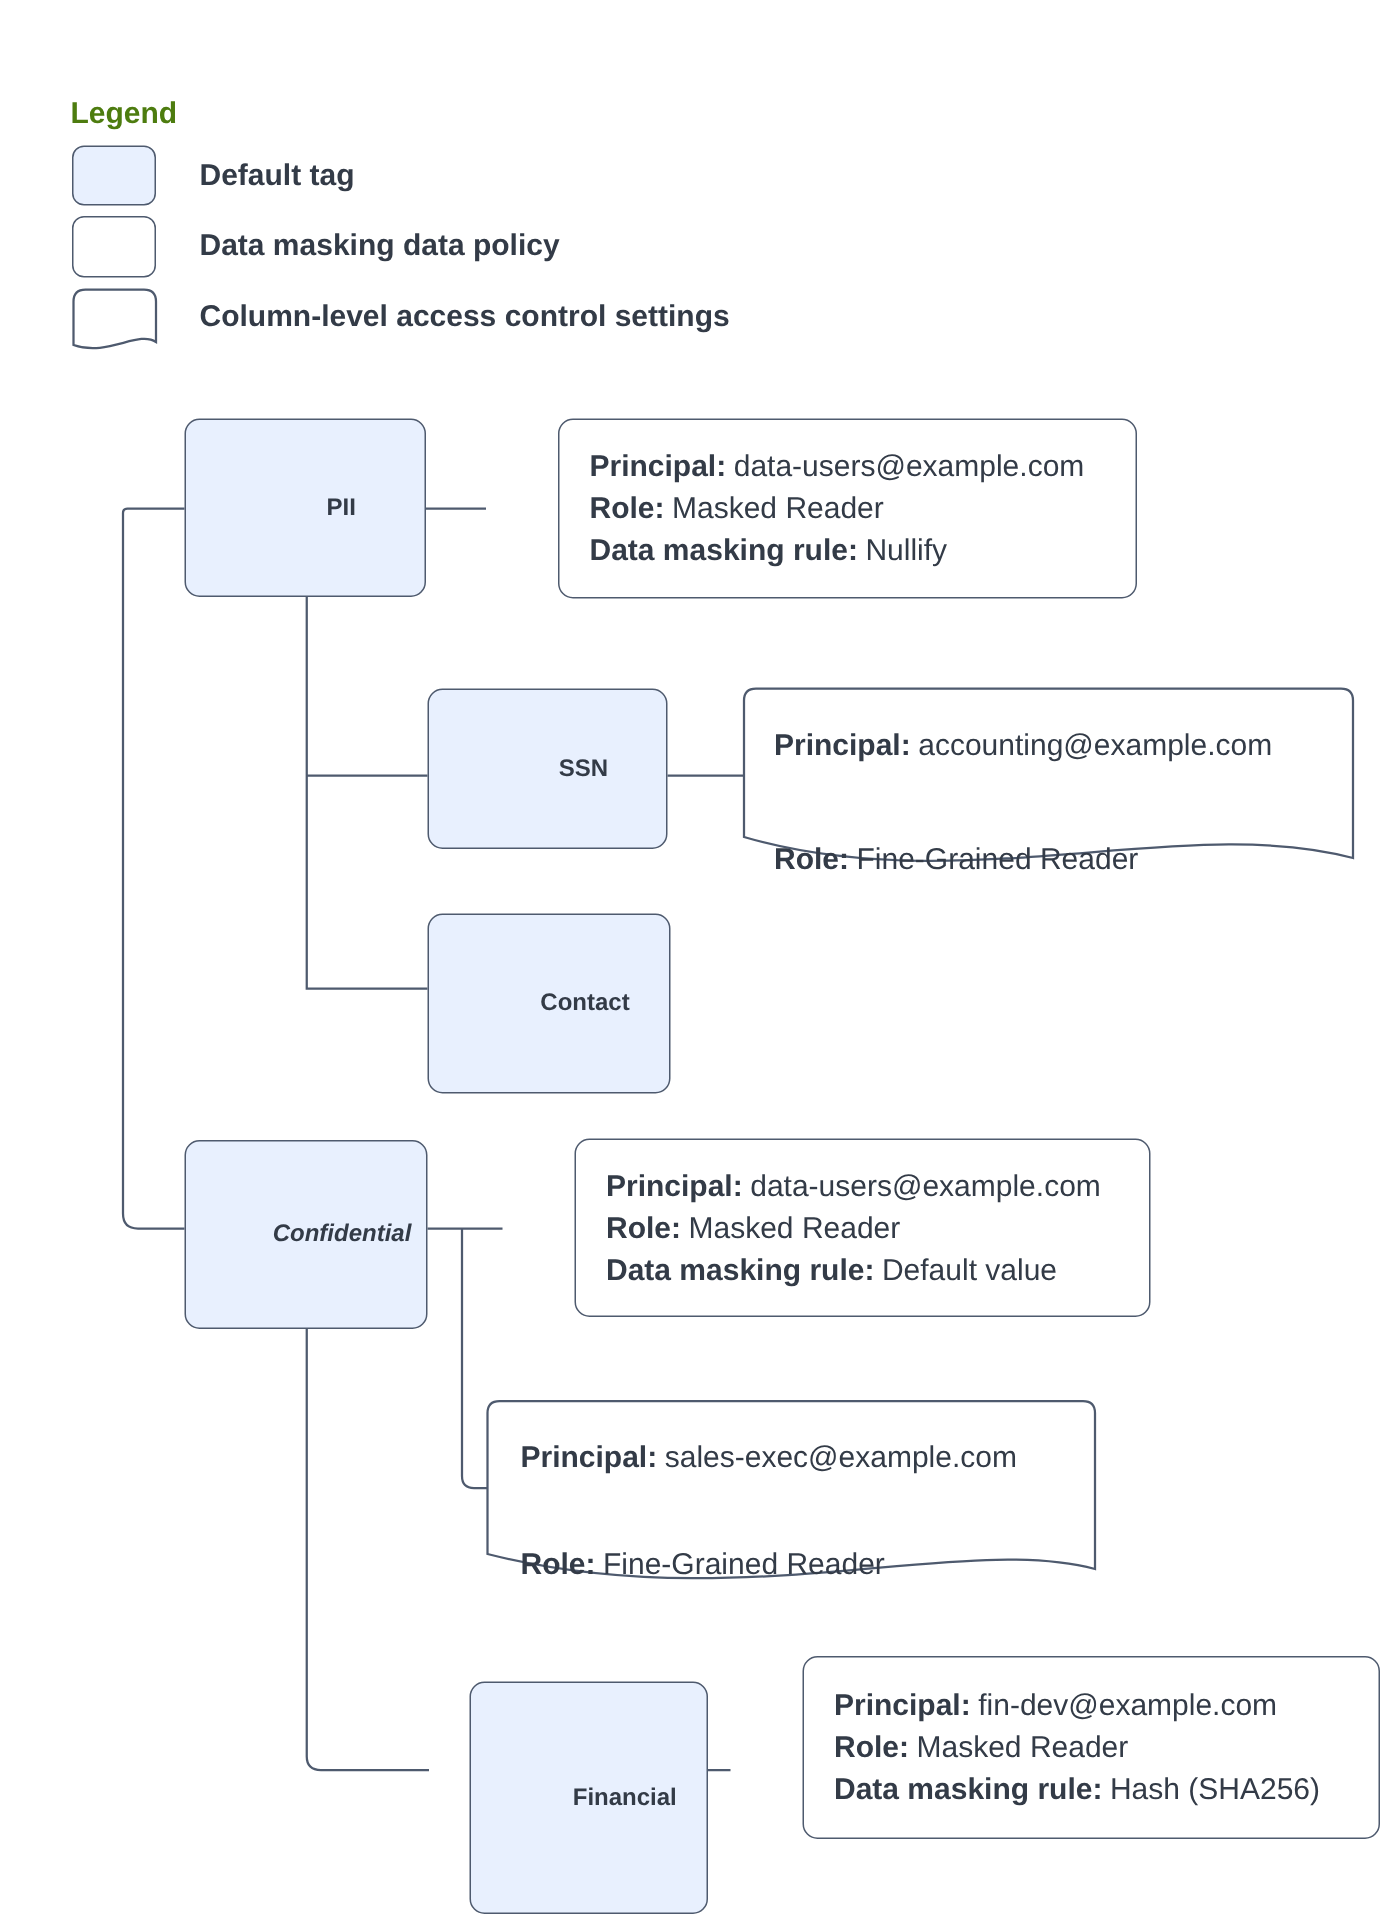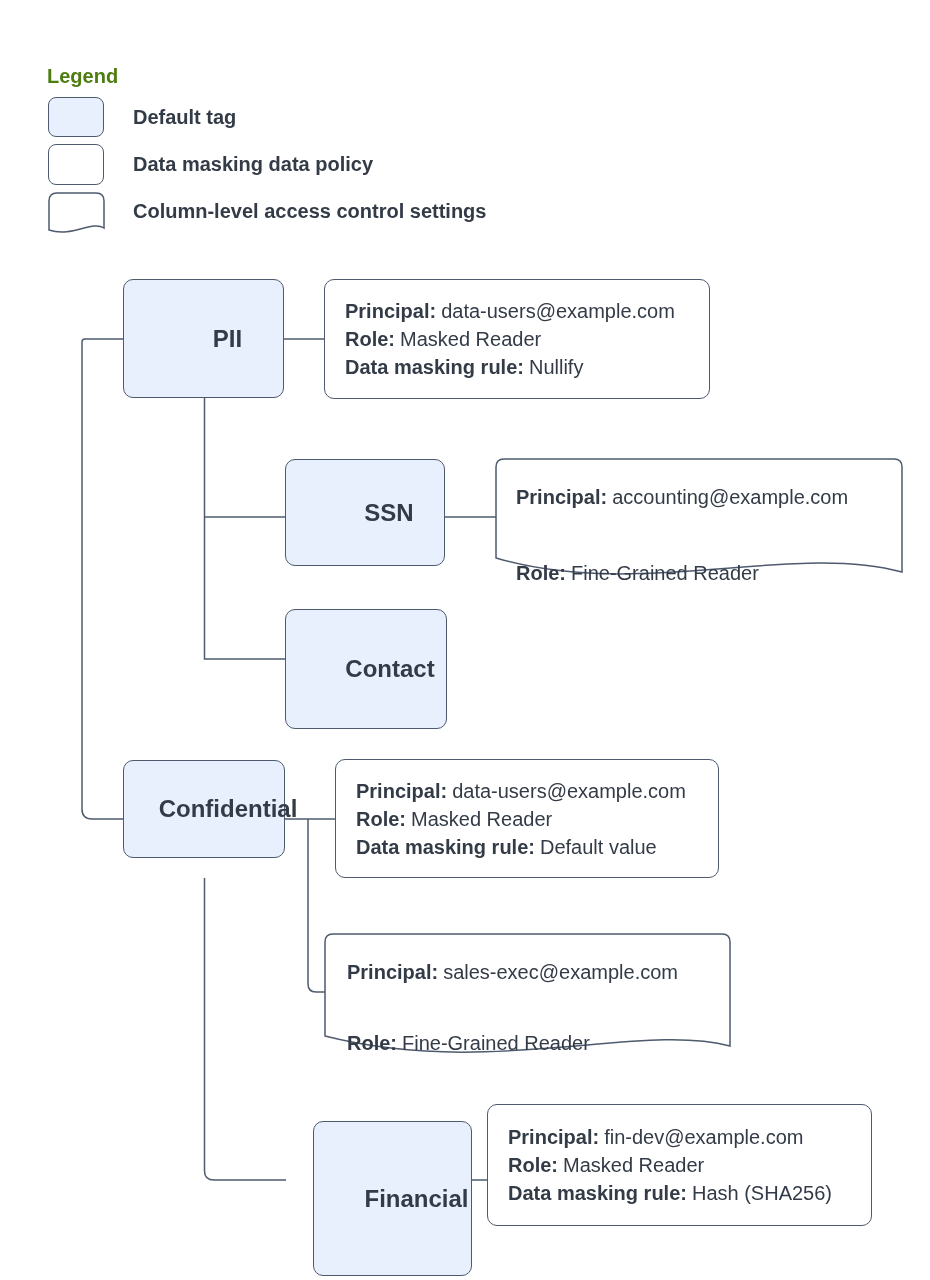--- a/index.html
+++ b/index.html
@@ -40,34 +40,35 @@
   }
   .swatch.blue { background: #e8f0fe; }
 
   .tag-node {
     background: #e8f0fe;
     border: 1.5px solid #4e5a6e;
     border-radius: 10px;
     display: flex;
     align-items: center;
     justify-content: center;
-    font-size: 24px;
+    font-size: 16px;
     font-weight: bold;
     color: #333b47;
     padding-left: 48px;
   }
   .policy-box {
     background: #ffffff;
     border: 1.5px solid #4e5a6e;
     border-radius: 10px;
     display: flex;
     flex-direction: column;
     justify-content: center;
     padding-left: 20px;
     padding-right: 8px;
+    margin-left: 48px;
   }
   .doc-text {
     display: flex;
     flex-direction: column;
   }
   .pline {
     font-size: 20px;
     line-height: 28px;
     color: #333b47;
     white-space: nowrap;
@@ -124,21 +125,21 @@
   </div>
 
   <div class="abs tag-node" style="left:285px; top:459px; width:160px; height:107px;">
     <span>SSN</span>
   </div>
 
   <div class="abs tag-node" style="left:285px; top:609px; width:162px; height:120px;">
     <span>Contact</span>
   </div>
 
-  <div class="abs tag-node" style="left:123px; top:760px; width:162px; height:98px;">
+  <div class="abs tag-node" style="left:123px; top:760px; width:162px; height:126px;font-style:italic;">
     <span>Confidential</span>
   </div>
 
   <div class="abs tag-node" style="left:286px; top:1121px; width:159px; height:155px;margin-left:27px;">
     <span>Financial</span>
   </div>
 
   <div class="abs policy-box" style="left:324px; top:279px; width:386px; height:120px;">
     <div class="pline">
       <span class="lbl">Principal:</span><span class="val">data-users@example.com</span>

